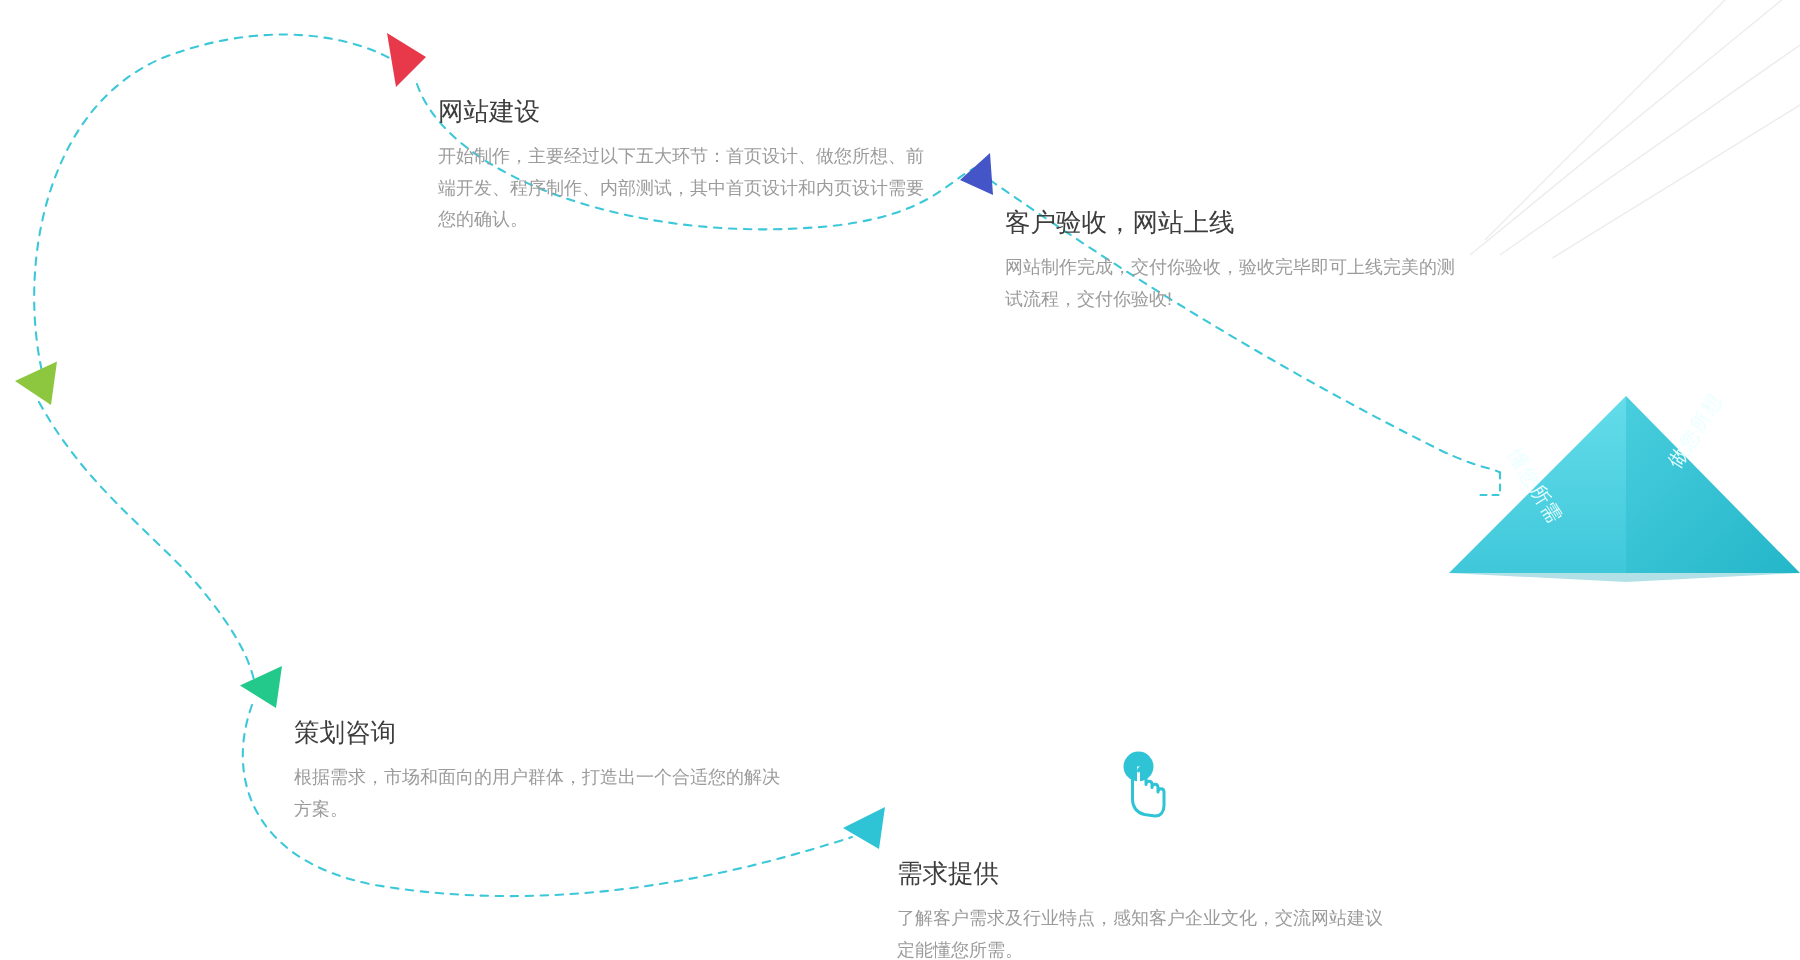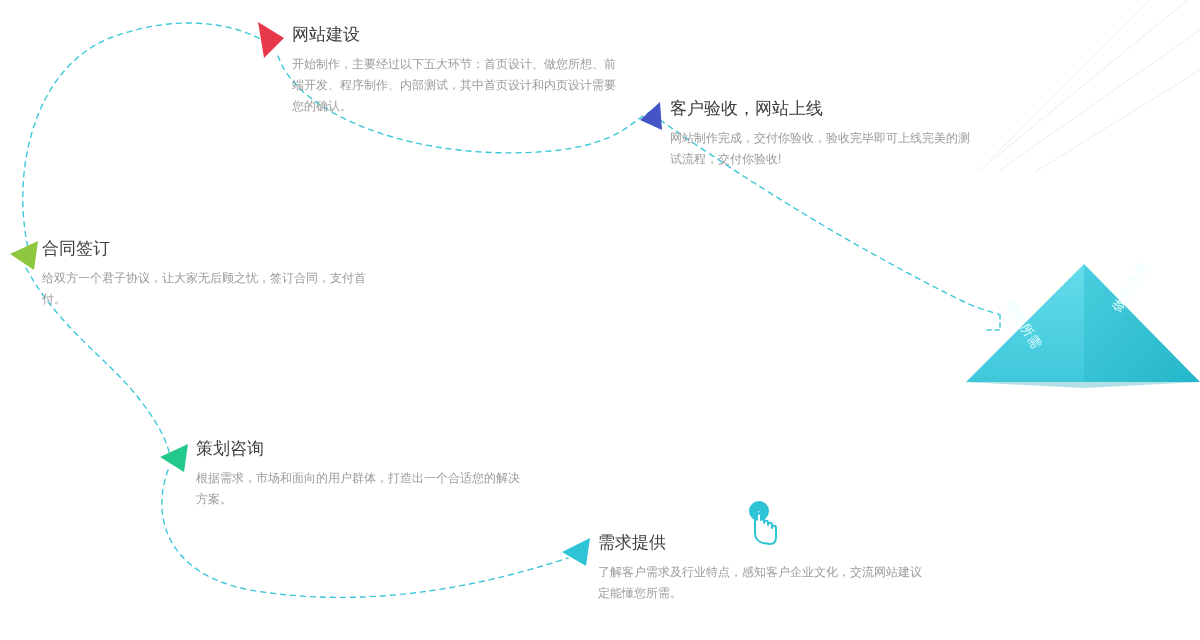--- a/index.html
+++ b/index.html
@@ -21,20 +21,21 @@
   }
   .layer-svg {
     position: absolute;
     left: 0;
     top: 0;
     width: 1200px;
     height: 640px;
   }
   .step {
     position: absolute;
+    margin-top: 40px;
   }
   .step .title {
     font-size: 17px;
     color: #3d3d3d;
     line-height: 22px;
     white-space: nowrap;
     margin: 0 0 8px 0;
     font-weight: normal;
   }
   .step .desc {
@@ -134,24 +135,20 @@
   <div class="step" id="step-website">
     <div class="title">网站建设</div>
     <div class="desc">开始制作，主要经过以下五大环节：首页设计、做您所想、前端开发、程序制作、内部测试，其中首页设计和内页设计需要您的确认。</div>
   </div>
 
   <div class="step" id="step-accept">
     <div class="title">客户验收，网站上线</div>
     <div class="desc">网站制作完成，交付你验收，验收完毕即可上线完美的测试流程，交付你验收!</div>
   </div>
 
-  <div class="step" id="step-contract">
-    <div class="title">合同签订</div>
-    <div class="desc">给双方一个君子协议，让大家无后顾之忧，签订合同，支付首付。</div>
-  </div>
 
   <div class="step" id="step-demand">
     <div class="title">需求提供</div>
     <div class="desc">了解客户需求及行业特点，感知客户企业文化，交流网站建议定能懂您所需。</div>
   </div>
 
   <div class="step" id="step-planning">
     <div class="title">策划咨询</div>
     <div class="desc">根据需求，市场和面向的用户群体，打造出一个合适您的解决方案。</div>
   </div>

